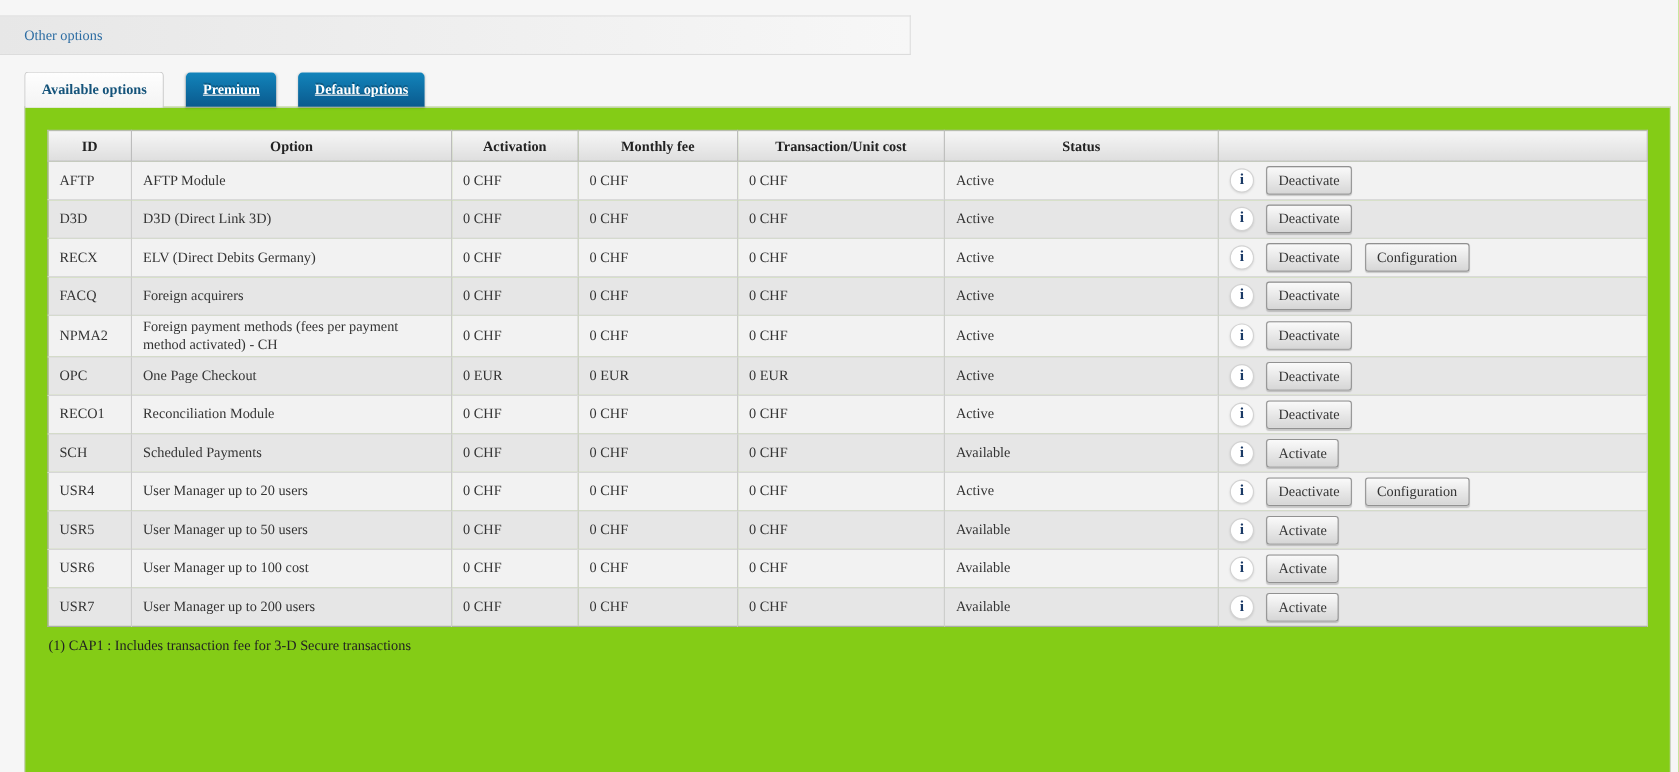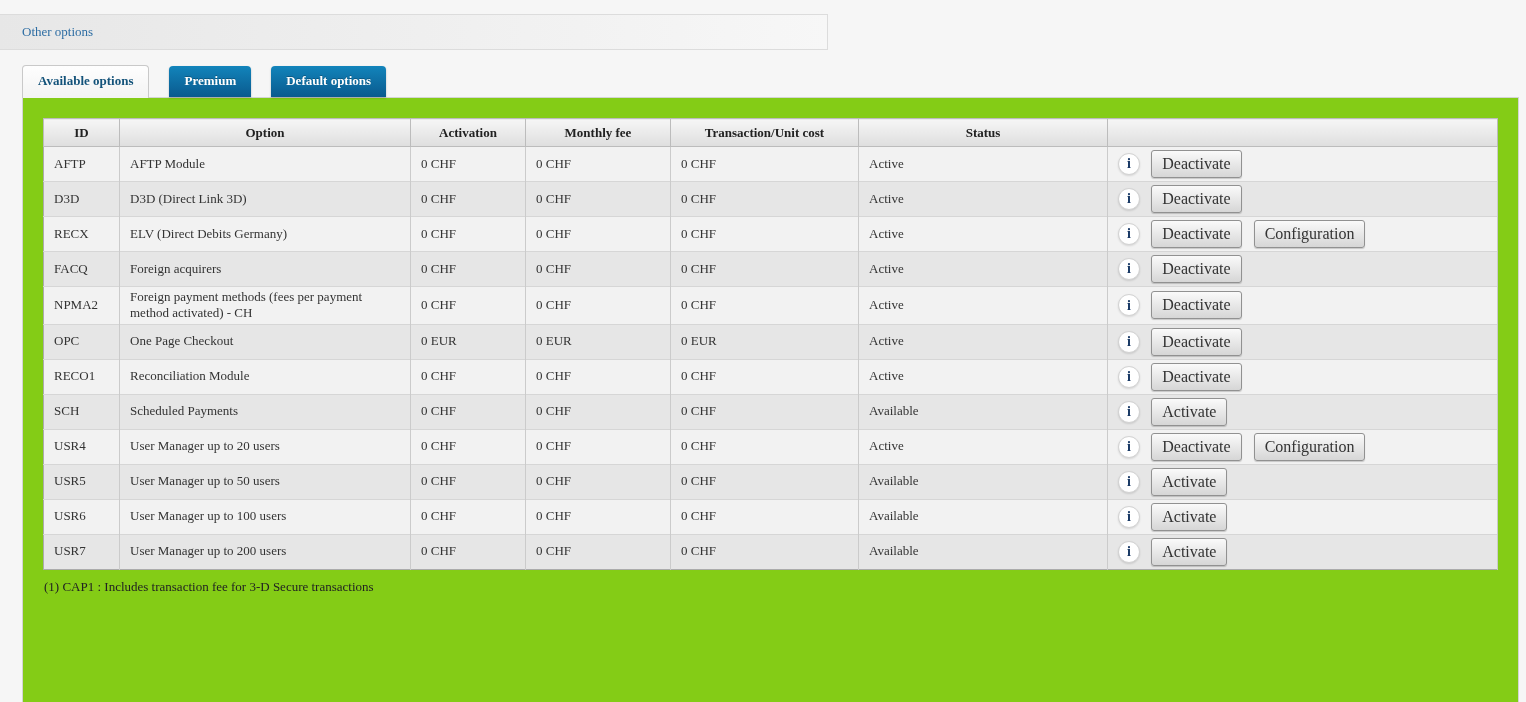--- a/index.html
+++ b/index.html
@@ -48,20 +48,21 @@
     border-bottom:none;
     color:#14537a;
     margin-bottom:-1px;
     padding-bottom:9px;
   }
   .tab.blue {
     background:linear-gradient(#1284bb,#0a5a8e);
     color:#ffffff;
     text-shadow:0 -1px 0 rgba(0,0,0,0.25);
     box-shadow:0 1px 2px rgba(0,0,0,0.25);
+    text-decoration:underline;
   }
 
   
   .panel {
     margin-left:22px;
     width:1497px;
     height:610px;
     background:#84cc16;
     border:1px solid #d4d4d4;
     padding:20px 20px 0 20px;
@@ -115,21 +116,21 @@
     color:#1a3a66;
     font-weight:bold;
     font-size:14px;
     vertical-align:middle;
     margin-right:8px;
     cursor:pointer;
   }
   .act-btn {
     display:inline-block;
     font-family:"Liberation Serif","DejaVu Serif",serif;
-    font-size:16px;
+    font-size:13px;
     color:#333;
     background:linear-gradient(#fafafa,#d6d6d6);
     border:1px solid #919191;
     border-radius:3px;
     padding:4px 10px;
     margin-right:12px;
     vertical-align:middle;
     box-shadow:0 1px 1px rgba(0,0,0,0.18);
     cursor:pointer;
     text-align:center;
@@ -294,21 +295,21 @@
     <td>0 CHF</td>
     <td>0 CHF</td>
     <td>Available</td>
     <td class="actions-cell">
       <span class="info-icon">i</span>
     <button class="act-btn">Activate</button></td>
   </tr>
 
   <tr>
     <td>USR6</td>
-    <td>User Manager up to 100 users</td>
+    <td>User Manager up to 100 cost</td>
     <td>0 CHF</td>
     <td>0 CHF</td>
     <td>0 CHF</td>
     <td>Available</td>
     <td class="actions-cell">
       <span class="info-icon">i</span>
     <button class="act-btn">Activate</button></td>
   </tr>
 
   <tr>

